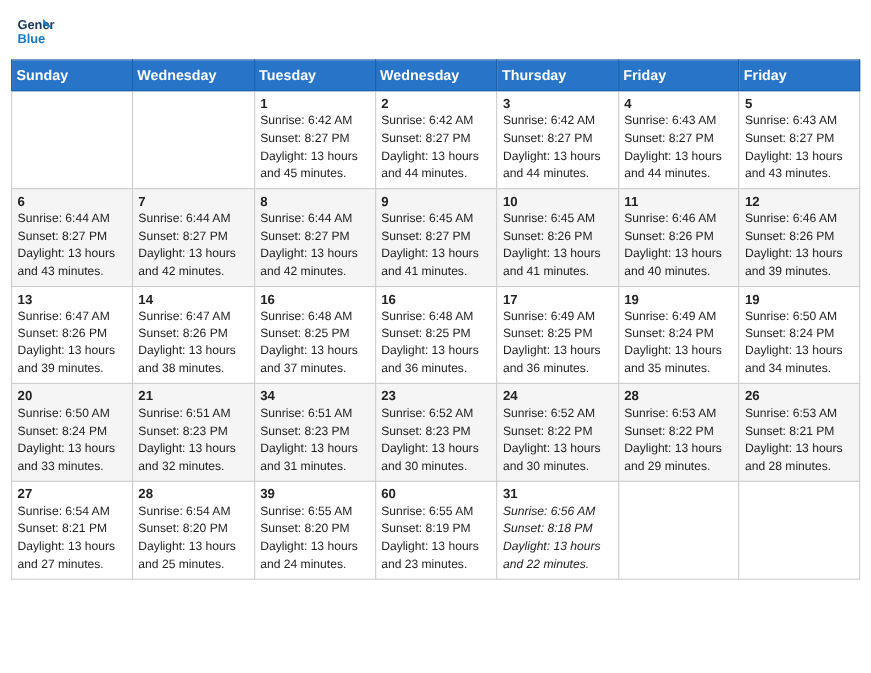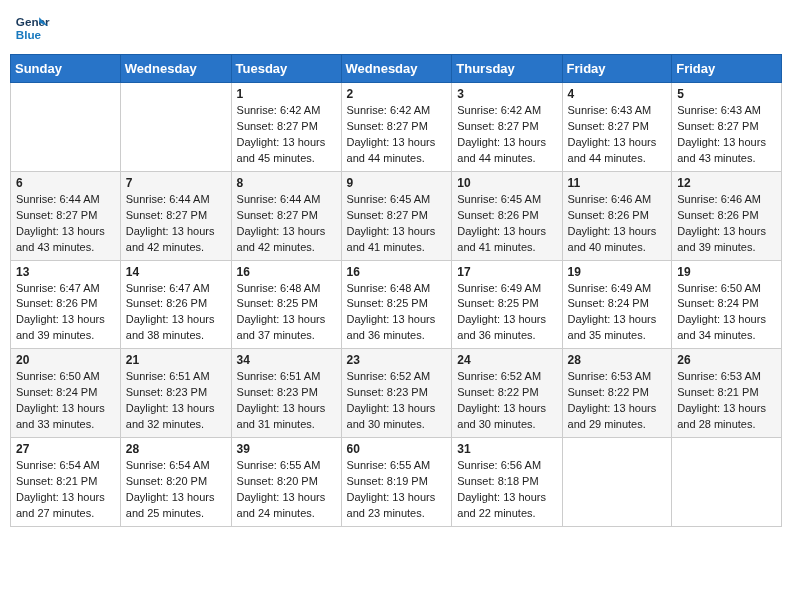--- a/index.html
+++ b/index.html
@@ -292,21 +292,21 @@
 Daylight: 13 hours and 24 minutes.</div>
         </td>
         <td>
           <span class="day-num">60</span>
           <div class="cell-content" style="white-space: pre-line;">Sunrise: 6:55 AM
 Sunset: 8:19 PM
 Daylight: 13 hours and 23 minutes.</div>
         </td>
         <td>
           <span class="day-num">31</span>
-          <div class="cell-content" style="white-space: pre-line;">Sunrise: 6:56 AM
+          <div class="cell-content" style="white-space: pre-line; font-style: italic;">Sunrise: 6:56 AM
 Sunset: 8:18 PM
 Daylight: 13 hours and 22 minutes.</div>
         </td>
         <td class="empty"></td>
         <td class="empty"></td>
       </tr>
     </tbody>
 </table>
 
 </body></html>

